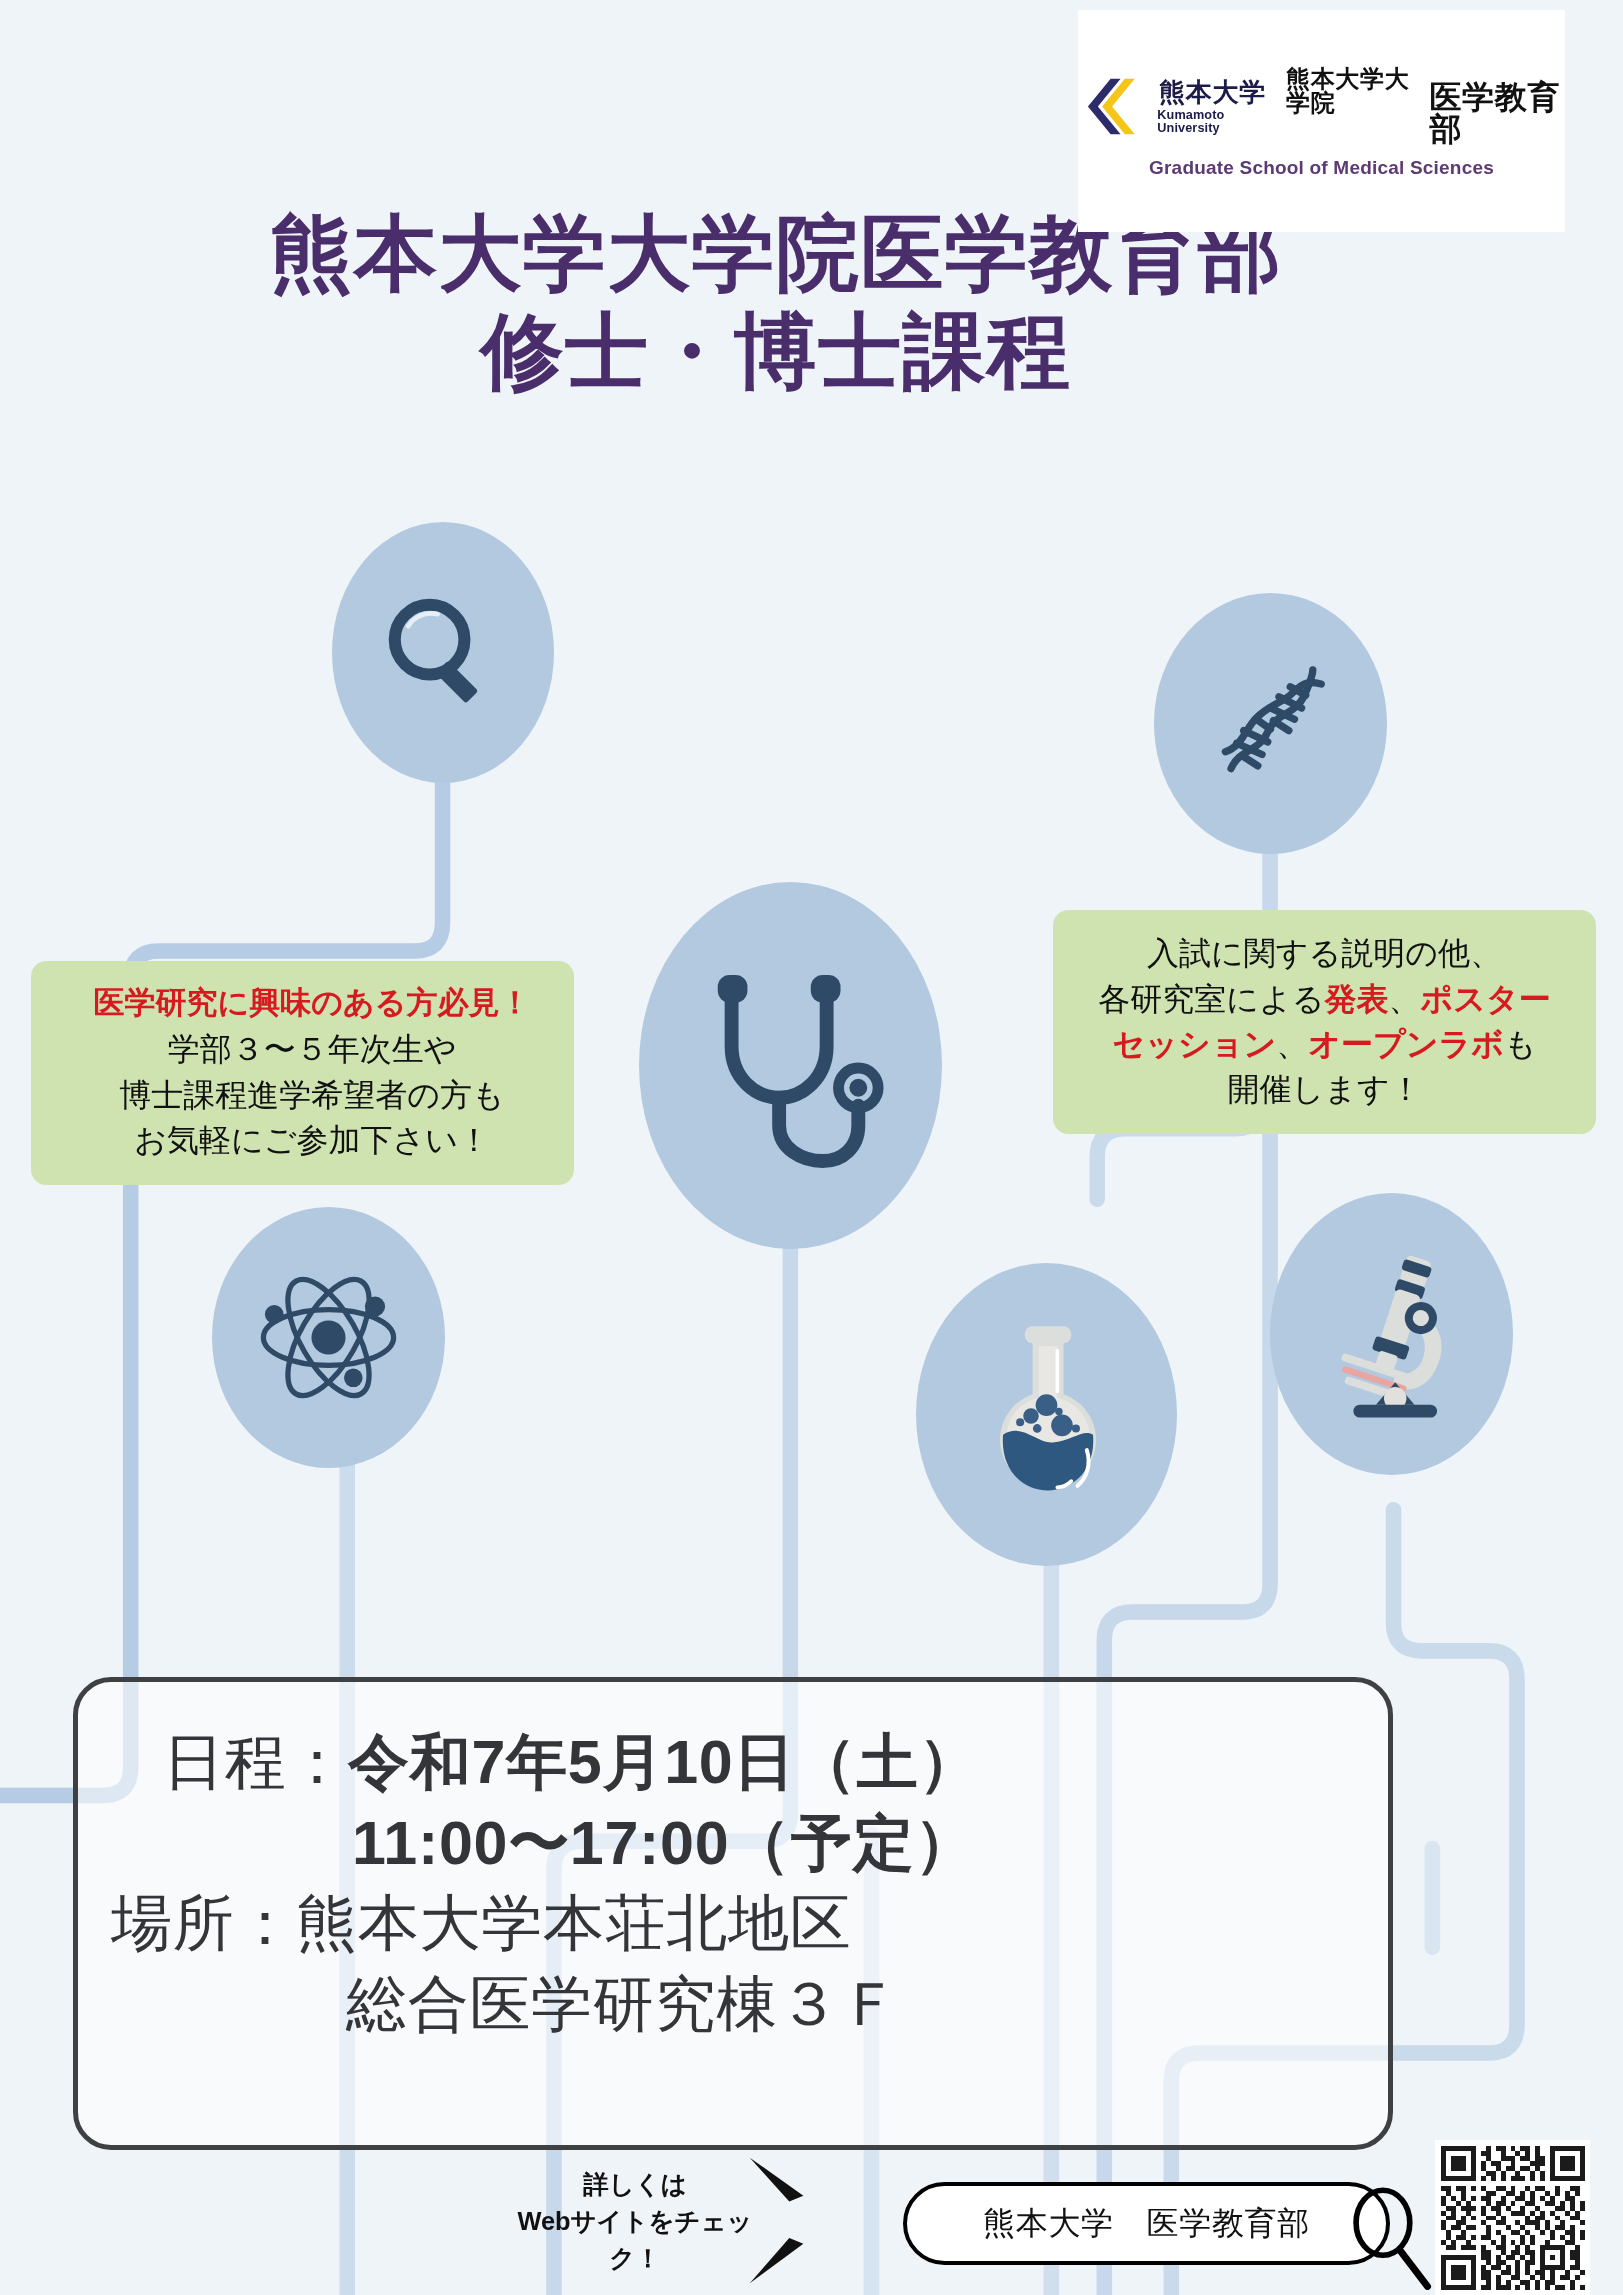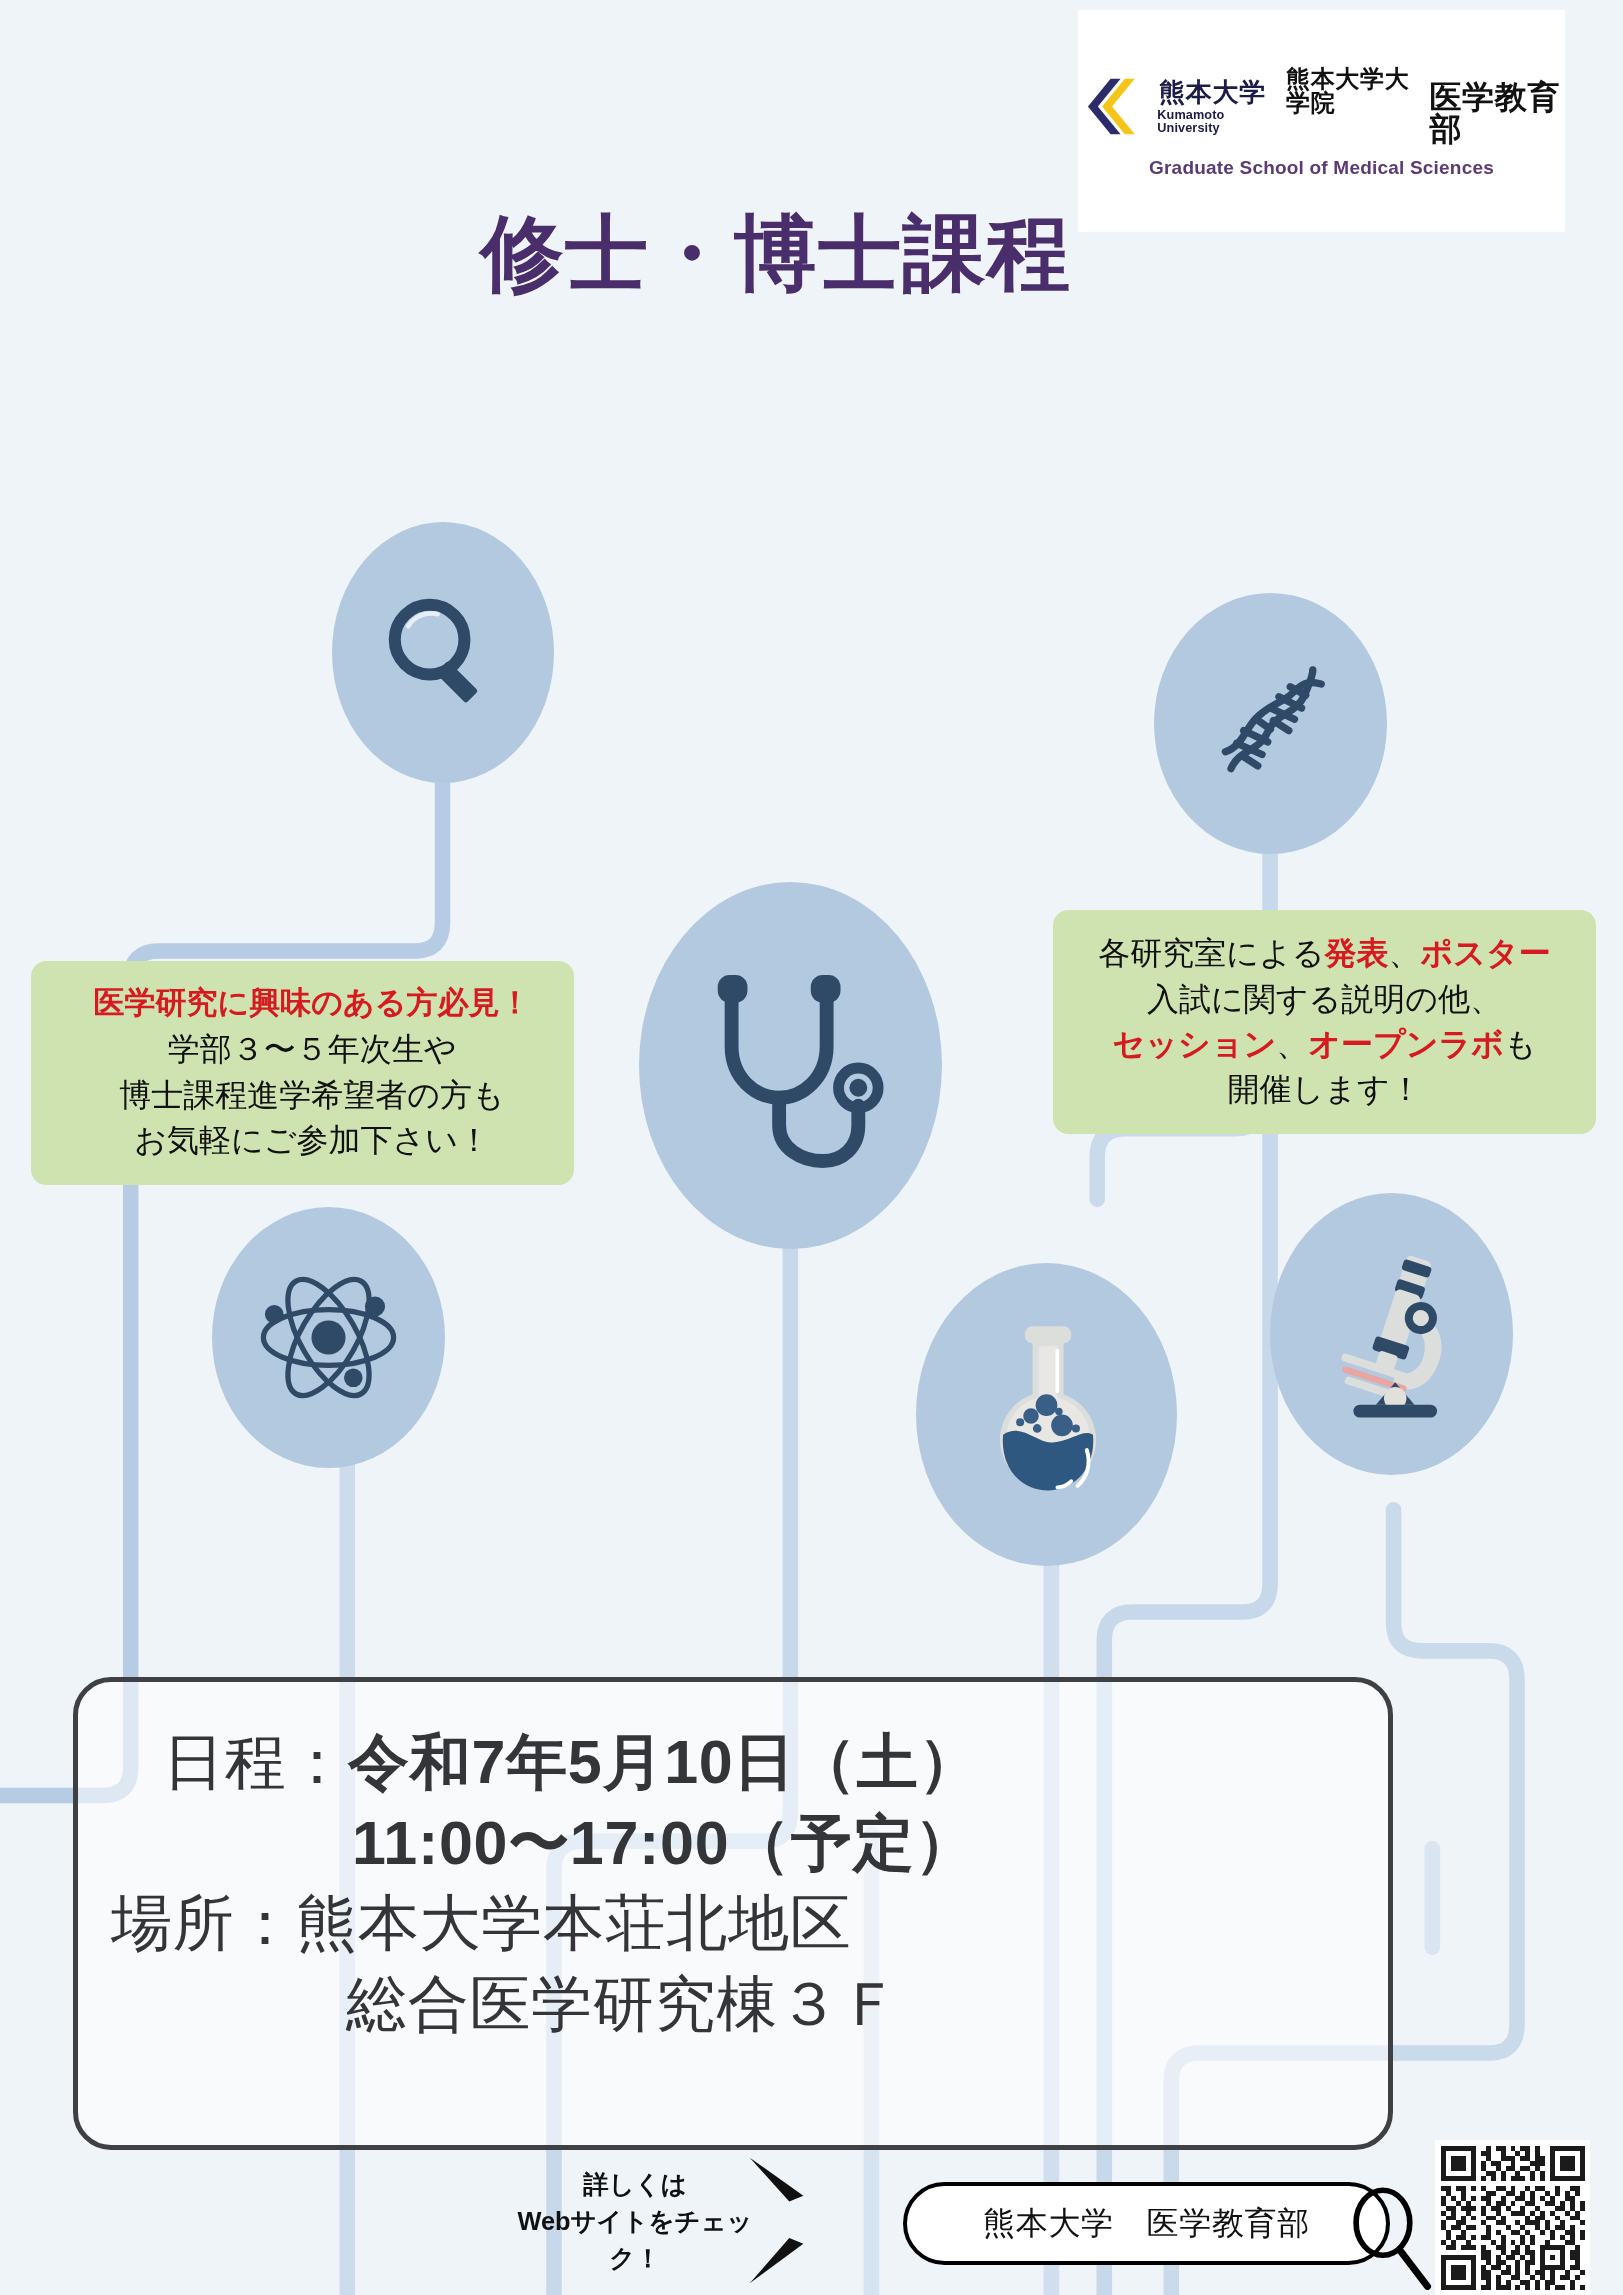--- a/index.html
+++ b/index.html
@@ -269,20 +269,21 @@
       </div>
       <div class="logo-dept">
         <span class="logo-dept-l1">熊本大学大学院</span>
         <span class="logo-dept-l2">医学教育部</span>
       </div>
     </div>
     <div class="logo-sub">Graduate School of Medical Sciences</div>
   </div>
 
   <div class="title-block">
+    <div class="title-l1">熊本大学大学院医学教育部</div>
     <div class="title-l2">修士・博士課程</div>
   </div>
 
   <div class="bubble" style="left:332px; top:522px; width:222px; height:261px;">
     <svg width="134" height="134" viewBox="0 0 100 100">
       <circle cx="40" cy="40" r="26" fill="none" stroke="#2e4a66" stroke-width="9"></circle>
       <path d="M24 30 A20 20 0 0 1 46 21" fill="none" stroke="#e6eef7" stroke-width="3.5" stroke-linecap="round"></path>
       <rect x="54" y="56" width="13" height="32" rx="2" fill="#2e4a66" transform="rotate(-45 60 72)"></rect>
     </svg>
   </div>
@@ -373,24 +374,24 @@
   </div>
 
   <div class="callout callout-left">
     <div class="head">医学研究に興味のある方必見！</div>
     <div class="line">学部３〜５年次生や</div>
     <div class="line">博士課程進学希望者の方も</div>
     <div class="line">お気軽にご参加下さい！</div>
   </div>
 
   <div class="callout callout-right">
+    <div class="line">入試に関する説明の他、</div>
     <div class="line">
       <span>各研究室による</span><span class="hl">発表</span><span>、</span><span class="hl">ポスター</span>
     </div>
-    <div class="line">入試に関する説明の他、</div>
     <div class="line">
       <span class="hl">セッション</span><span>、</span><span class="hl">オープンラボ</span><span>も</span>
     </div>
     <div class="line">開催します！</div>
   </div>
 
   <div class="info-box">
     <div class="info-line info-l1">
       <span>日程：</span><span class="info-bold">令和7年5月10日（土）</span>
     </div>

